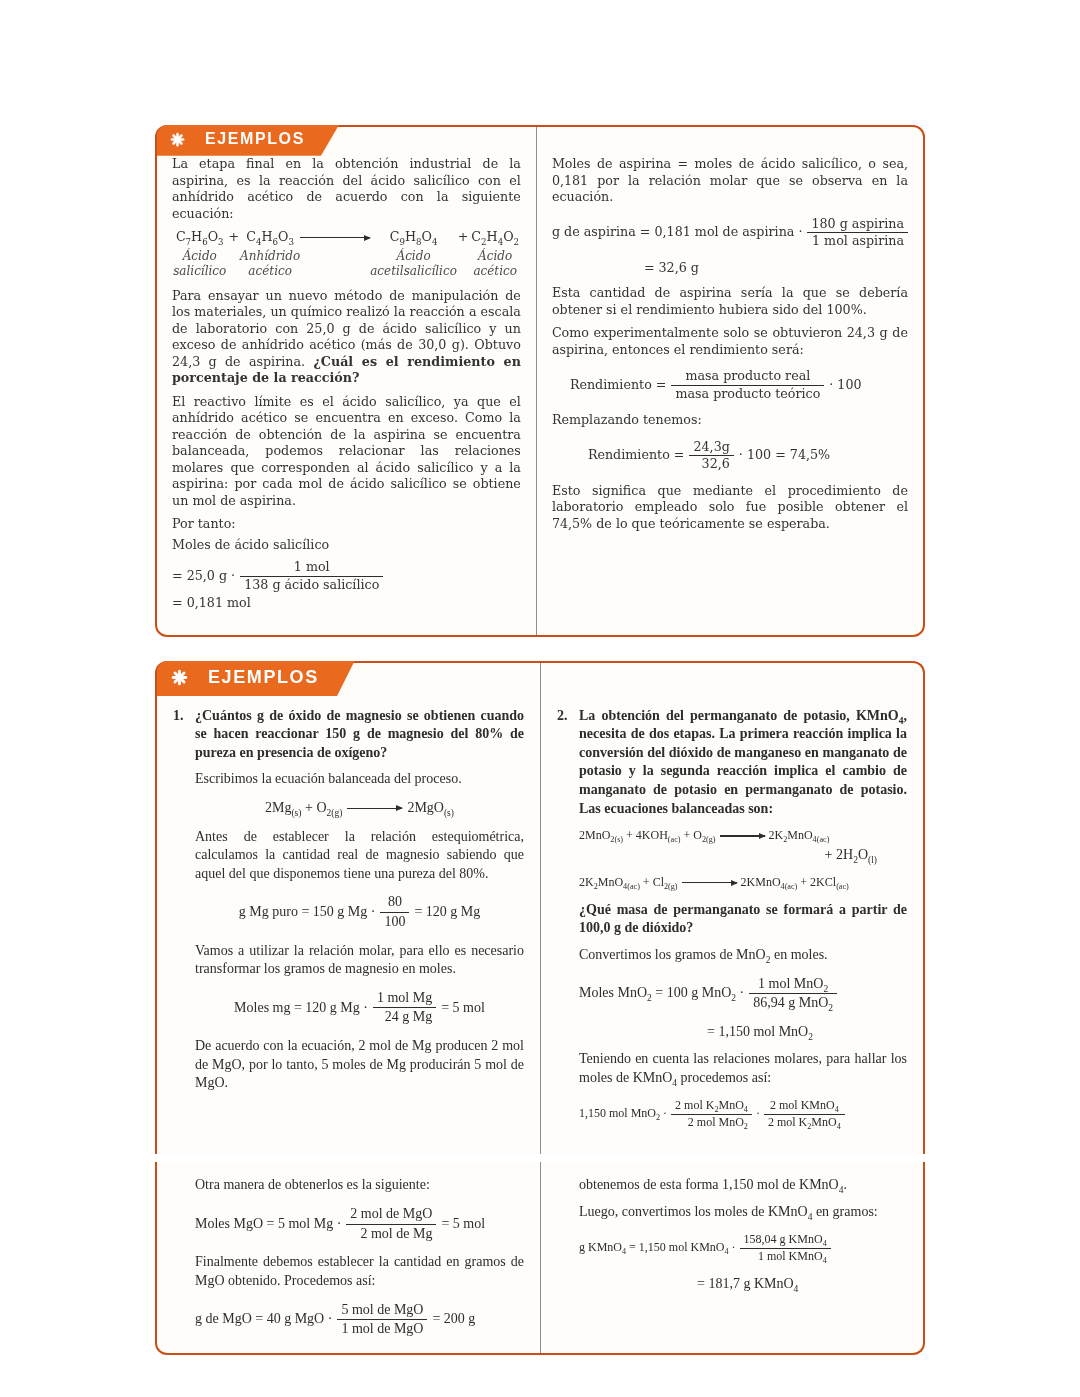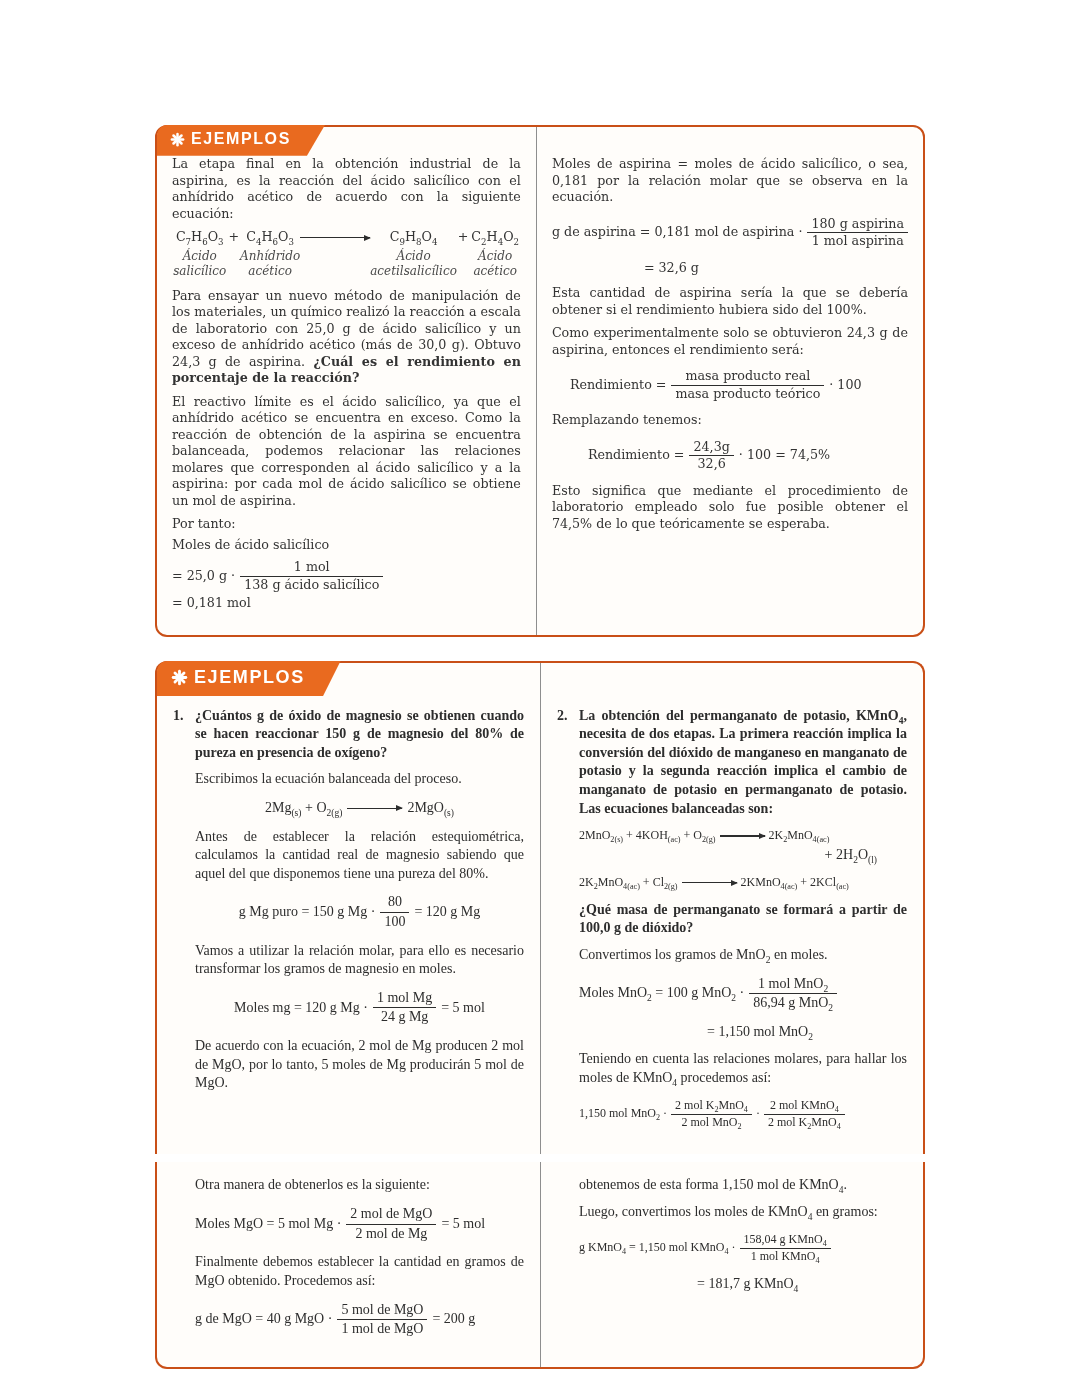--- a/index.html
+++ b/index.html
@@ -14,59 +14,59 @@
     border:2px solid #c94f17; border-radius:12px; background:#fffdfa;
     position:relative;
   }
   .exbox .cols { display:grid; grid-template-columns:1fr 1fr; }
   .col { box-sizing:border-box; }
   .cright { border-left:1px solid #8e8e8e; }
 
   
   .tab {
     position:absolute; top:-2px; left:0;
-    display:flex; align-items:center; gap:6px;
+    display:flex; align-items:center; gap:20px;
     background:#e96a1f; color:#ffffff;
     font-family:"Liberation Sans", sans-serif; font-weight:bold;
     padding:4px 34px 6px 13px;
     clip-path:polygon(0 0, 100% 0, calc(100% - 18px) 100%, 0 100%);
     border-top-left-radius:10px;
   }
   .tab .tab-label { letter-spacing:1.6px; }
   .tab1 { font-size:16px; }
   .tab2 { font-size:18px; padding:5px 36px 7px 14px; }
   .star { display:block; }
 
   
   .box1 { font-family:"DejaVu Serif", serif; font-size:12.7px; line-height:1.3; color:#333; }
   .box1 .col { padding:29px 15px 14px 15px; }
 
   
   .box2, .box3 { font-family:"Liberation Serif", serif; font-size:14px; line-height:1.33; }
   .box2 { border-bottom:none; border-radius:12px 12px 0 0; }
   .box3 { border-top:none; border-radius:0 0 12px 12px; margin-top:8px; }
   .box2 .col { padding:44px 16px 14px 16px; }
-  .box3 .col { padding:14px 16px 18px 16px; }
+  .box3 .col { padding:14px 16px 4px 16px; }
 
   .p { margin:0 0 8px; text-align:justify; }
   .box1 .p { margin:0 0 7px; }
   b { font-weight:bold; }
   sub { font-size:68%; line-height:0; }
 
   .item { position:relative; padding-left:22px; }
   .inum { position:absolute; left:0; top:0; font-weight:bold; }
 
   
   .eq { display:flex; align-items:center; gap:5px; margin:10px 0; white-space:nowrap; }
   .eq.center { justify-content:center; }
   .eq.indent { padding-left:18px; }
   .eq-sm { font-size:12px; gap:4px; }
   .frac { display:inline-block; text-align:center; vertical-align:middle; }
   .frac .num, .frac .den { display:block; padding:0 4px; }
-  .frac .den { border-top:1.2px solid #2d2d2d; }
+  .frac .den { border-top:1.2px solid #2d2d2d;text-align:right; }
   .res { margin:2px 0 9px; }
 
   
   .arrow { position:relative; height:1.4px; background:#2d2d2d; display:inline-block; flex:0 0 auto; }
   .arrow::after {
     content:""; position:absolute; right:-1px; top:50%; transform:translateY(-50%);
     width:0; height:0; border-left:7px solid #2d2d2d;
     border-top:3.8px solid transparent; border-bottom:3.8px solid transparent;
   }
   .w45{width:45px}.w55{width:55px}.w70{width:70px}

